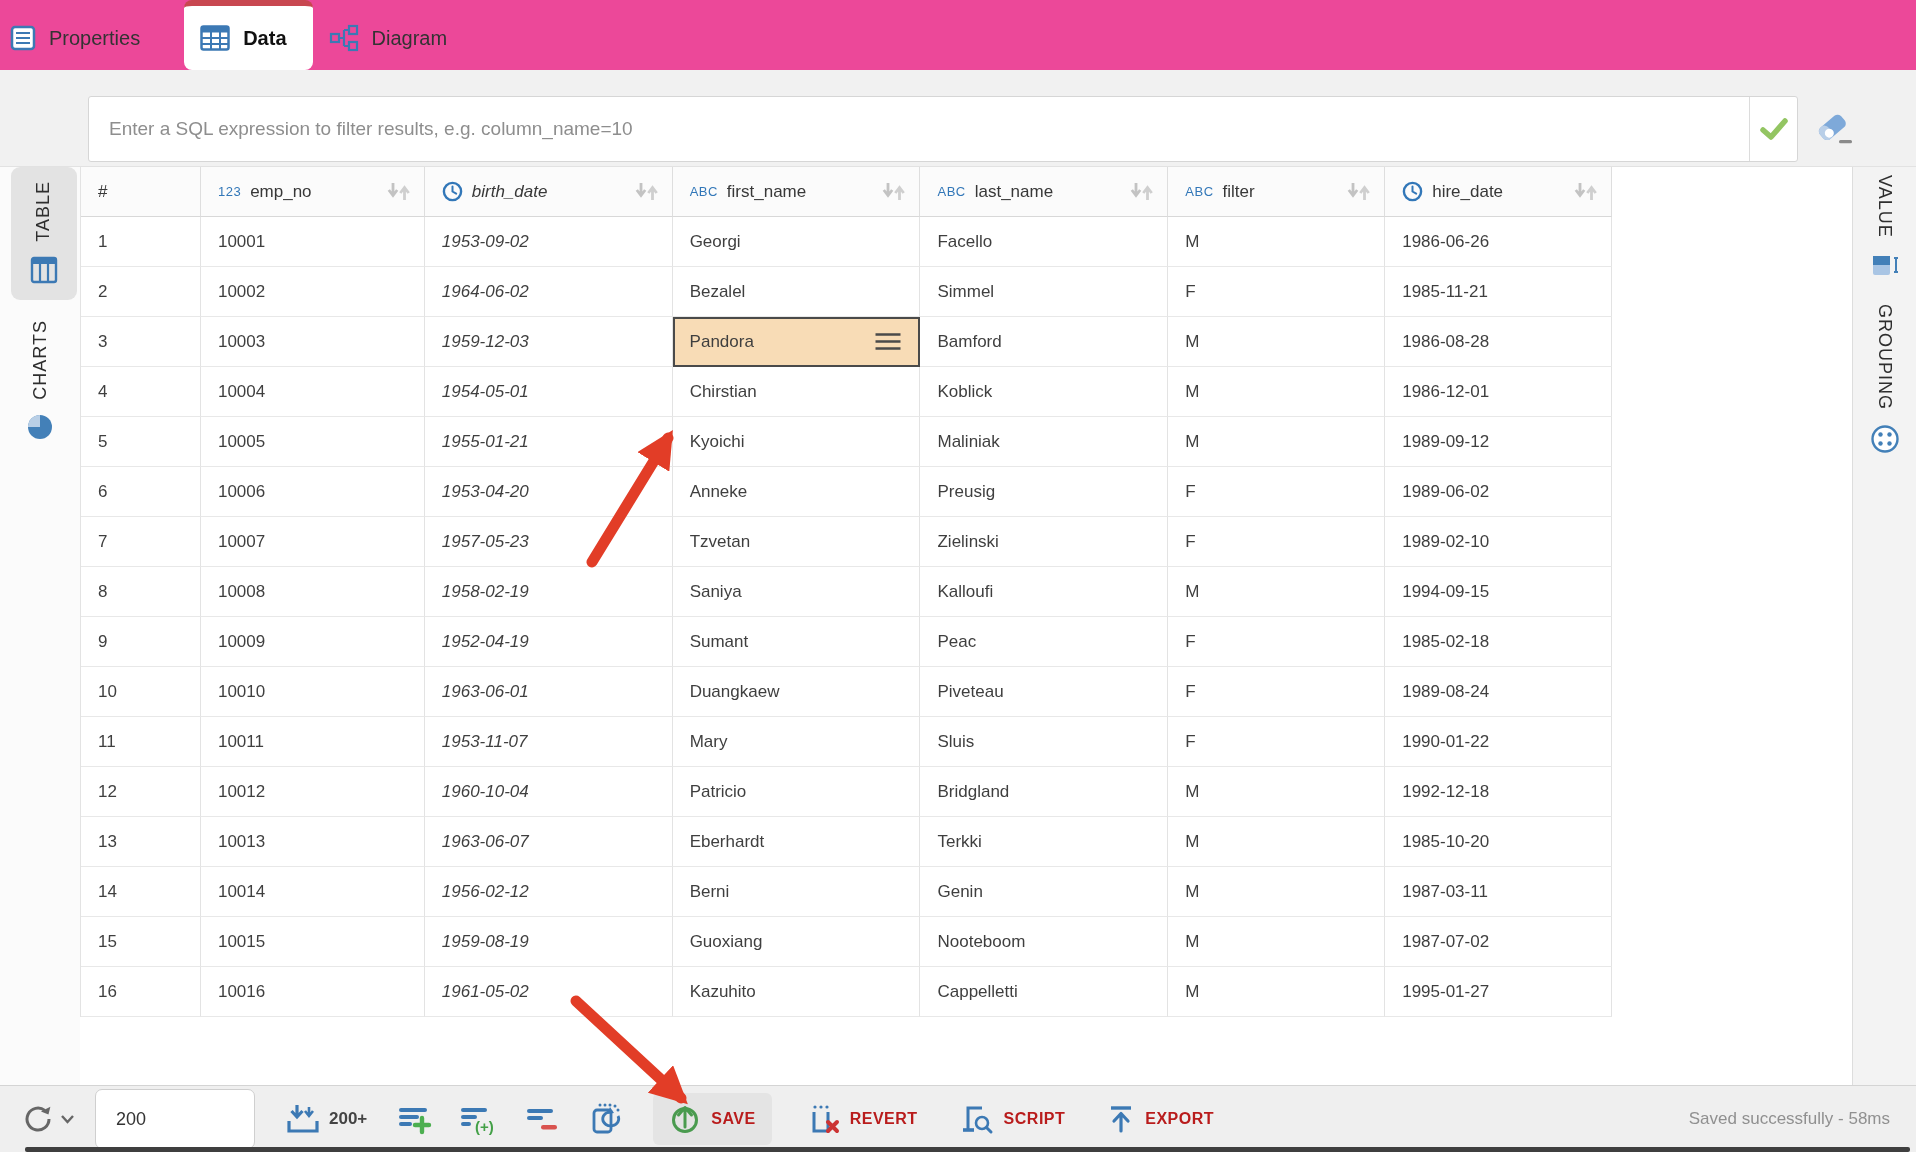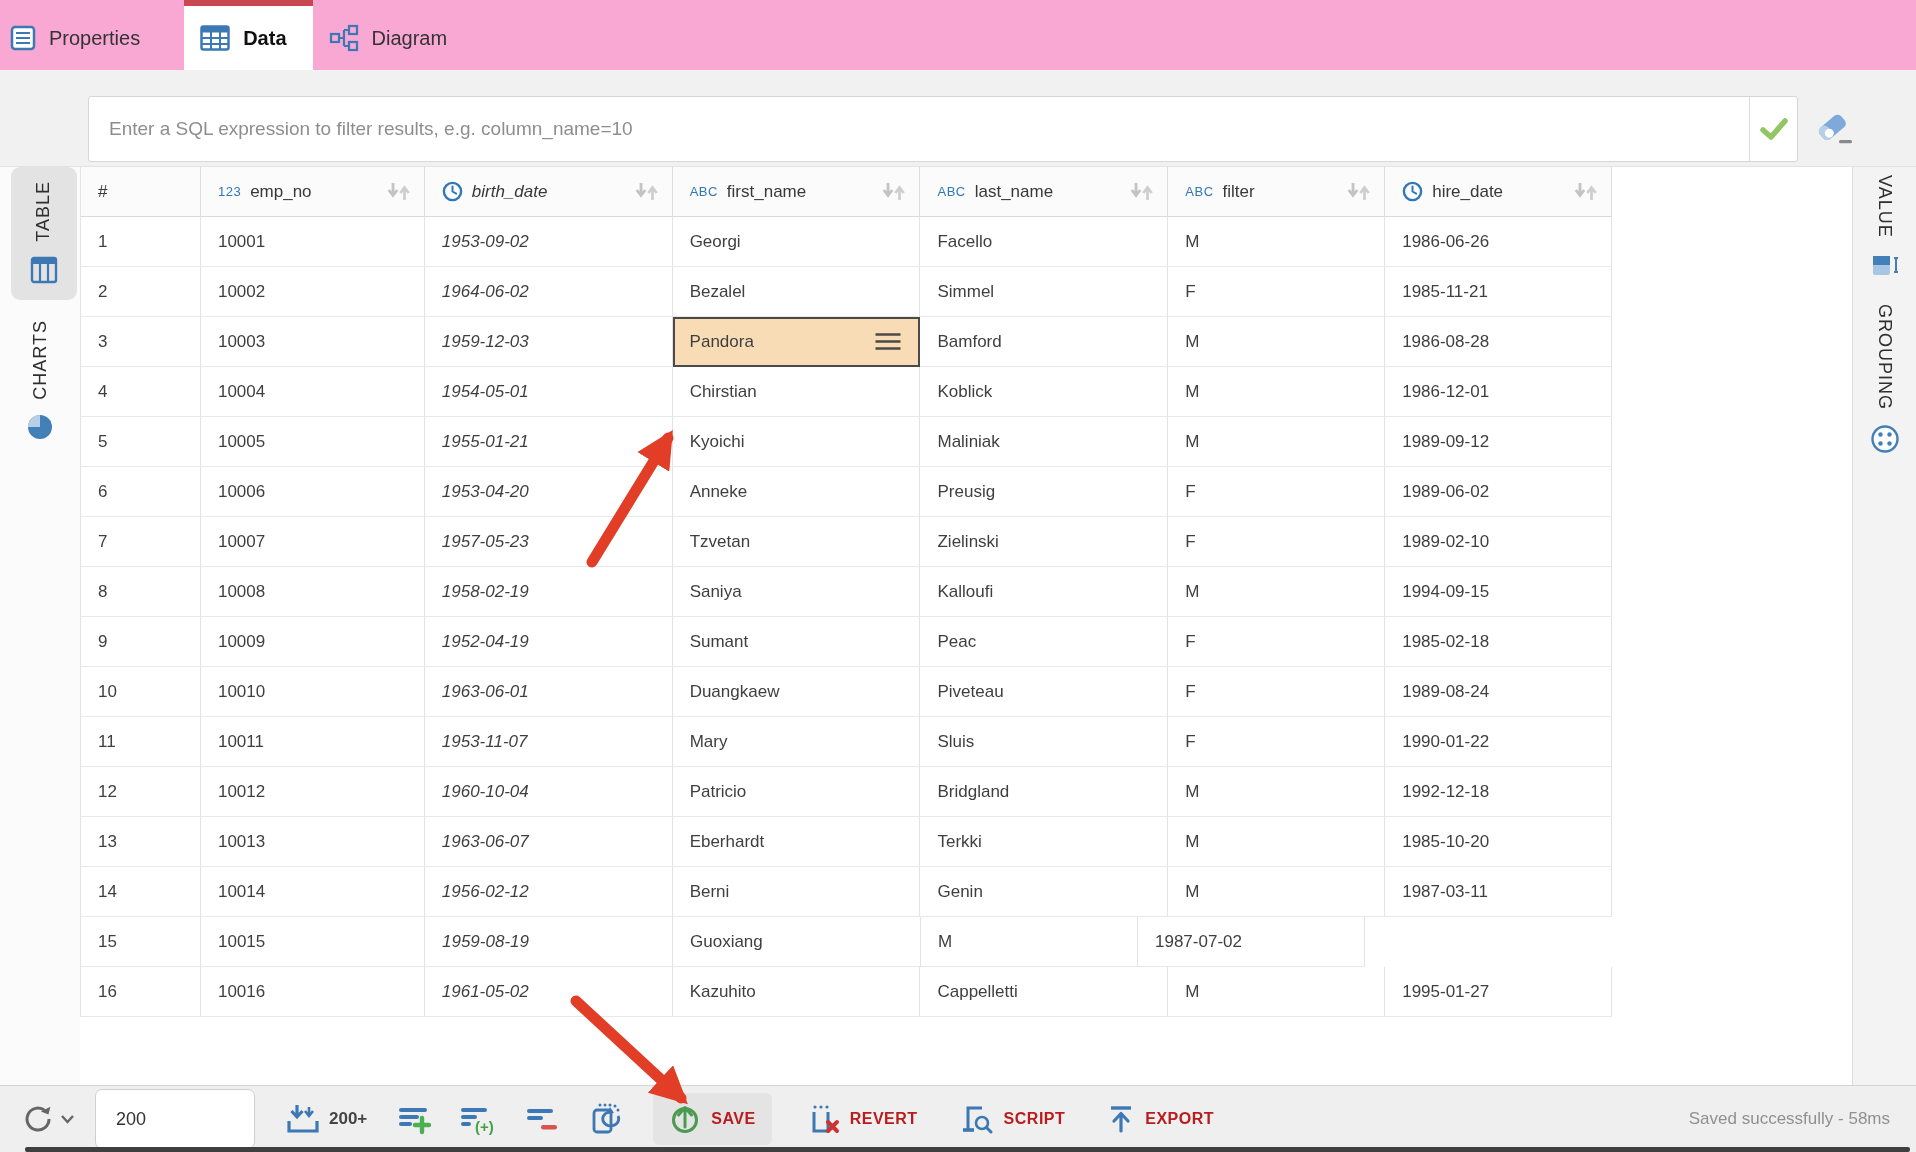--- a/index.html
+++ b/index.html
@@ -10,26 +10,26 @@
   
   .tabbar { height:65px; background:#ededed; display:flex; flex:0 0 auto; }
   .etab { width:218px; background:#dcdcdc; position:relative; display:flex; align-items:center;
           gap:14px; padding-left:12px; }
   .etab-title { font-size:21px; font-weight:bold; color:#222; }
   .tab-close { position:absolute; right:8px; top:1px; font-size:21px; color:#555; line-height:1; }
   .tab-more { position:absolute; right:6px; top:40px; font-size:15px; font-weight:bold; color:#888;
               letter-spacing:1px; line-height:1; }
 
   
-  .subtabbar { height:70px; background:#f9a8d4; display:flex; flex:0 0 auto; }
+  .subtabbar { height:70px; background:#ec4899; display:flex; flex:0 0 auto; }
   .subtab { display:flex; align-items:center; gap:13px; border-top:6px solid transparent;
             font-size:20px; color:#333; }
   .subtab.first { padding:0 44px 0 10px; }
   .subtab.active { background:#fff; border-top-color:#c84750; font-weight:bold; color:#111;
-                   padding:0 26px 0 16px; }
+                   padding:0 26px 0 16px;border-radius:8px; }
   .subtab.last { padding:0 34px 0 16px; }
 
   
   .filterzone { height:97px; background:#f1f1f1; position:relative; flex:0 0 auto;
                 border-bottom:1px solid #e2e2e2; }
   .filter-input-wrap { position:absolute; left:88px; top:26px; width:1710px; height:66px;
     background:#fff; border:1px solid #d6d6d6; border-radius:3px; display:flex; align-items:center; }
   .filter-input { flex:1; height:100%; border:none; outline:none; background:transparent;
     font-size:19px; color:#444; padding:0 20px; font-family:"Liberation Sans", sans-serif; }
   .filter-input::placeholder { color:#8e8e8e; }
@@ -366,20 +366,21 @@
               <div class="cell c3">Berni</div>
               <div class="cell c4">Genin</div>
               <div class="cell c5">M</div>
               <div class="cell c6">1987-03-11</div>
             </div>
             <div class="grow">
               <div class="cell c0">15</div>
               <div class="cell c1">10015</div>
               <div class="cell c2">1959-08-19</div>
               <div class="cell c3">Guoxiang</div>
+              <div class="cell c4">Nooteboom</div>
               <div class="cell c5">M</div>
               <div class="cell c6">1987-07-02</div>
             </div>
             <div class="grow">
               <div class="cell c0">16</div>
               <div class="cell c1">10016</div>
               <div class="cell c2">1961-05-02</div>
               <div class="cell c3">Kazuhito</div>
               <div class="cell c4">Cappelletti</div>
               <div class="cell c5">M</div>

